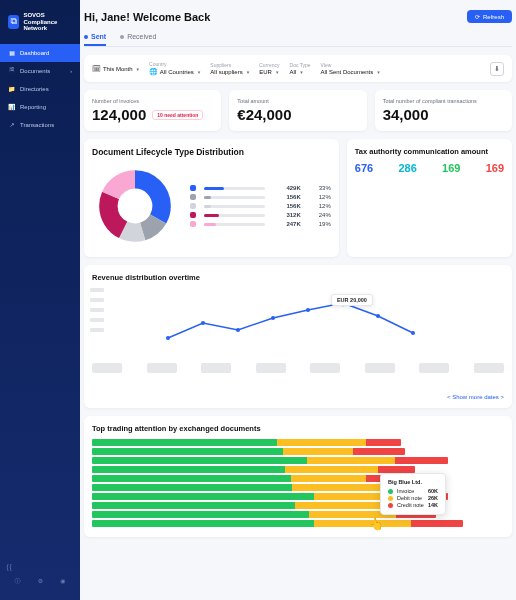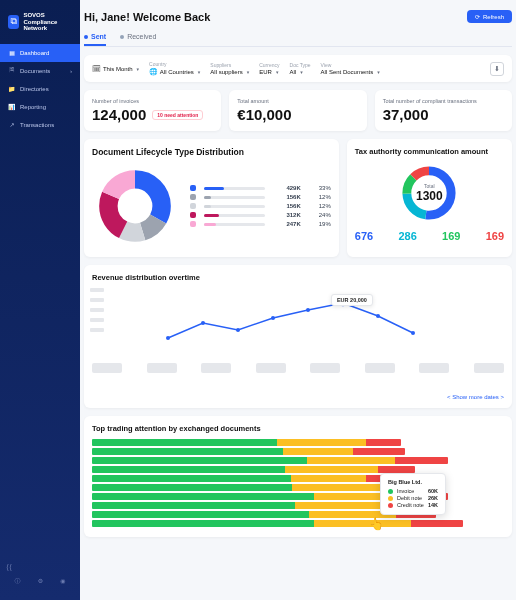--- a/index.html
+++ b/index.html
@@ -164,25 +164,25 @@
   <div class="stats-row">
     <div class="stat-card">
       <div class="stat-label">Number of invoices</div>
       <div class="stat-value">
           <span>124,000</span>
           <span class="badge-attn">10 need attention</span>
         </div>
     </div>
     <div class="stat-card">
       <div class="stat-label">Total amount</div>
-      <div class="stat-value">€10,000</div>
+      <div class="stat-value">€24,000</div>
     </div>
     <div class="stat-card">
       <div class="stat-label">Total number of compliant transactions</div>
-      <div class="stat-value">37,000</div>
+      <div class="stat-value">34,000</div>
     </div>
   </div>
 
   <div class="row2">
     <div class="card donut-card">
       <div class="card-title">Document Lifecycle Type Distribution</div>
       <div class="donut-body">
         <svg class="donut" viewBox="0 0 42 42" id="donut-life">
             <circle cx="21" cy="21" r="13" fill="none" stroke="#2860f6" stroke-width="9" stroke-dasharray="26.95486496780043 81.68140899333463" stroke-dashoffset="0" transform="rotate(-90 21 21)"></circle>
             <circle cx="21" cy="21" r="13" fill="none" stroke="#9ca3af" stroke-width="9" stroke-dasharray="9.801769079200154 81.68140899333463" stroke-dashoffset="-26.95486496780043" transform="rotate(-90 21 21)"></circle>
@@ -229,32 +229,20 @@
                 <div class="bar-fill" style="width:19%;background:#f9a8d4"></div>
               </div>
               <span class="legend-val">247K</span>
               <span class="legend-pct">19%</span>
             </div>
           </div>
       </div>
     </div>
     <div class="card tax-card">
       <div class="card-title small">Tax authority communication amount</div>
-      <div class="tax-donut">
-        <svg viewBox="0 0 42 42" style="width:100%;height:100%" id="donut-tax">
-            <circle cx="21" cy="21" r="15" fill="none" stroke="#2860f6" stroke-width="6" stroke-dasharray="49.00884539600077 94.24777960769379" stroke-dashoffset="0" transform="rotate(-90 21 21)"></circle>
-            <circle cx="21" cy="21" r="15" fill="none" stroke="#06b6d4" stroke-width="6" stroke-dasharray="20.734511513692635 94.24777960769379" stroke-dashoffset="-49.00884539600077" transform="rotate(-90 21 21)"></circle>
-            <circle cx="21" cy="21" r="15" fill="none" stroke="#22c55e" stroke-width="6" stroke-dasharray="12.252211349000193 94.24777960769379" stroke-dashoffset="-69.7433569096934" transform="rotate(-90 21 21)"></circle>
-            <circle cx="21" cy="21" r="15" fill="none" stroke="#ef4444" stroke-width="6" stroke-dasharray="12.252211349000193 94.24777960769379" stroke-dashoffset="-81.9955682586936" transform="rotate(-90 21 21)"></circle>
-          </svg>
-        <div class="tax-center">
-          <span>Total</span>
-          <span class="tax-center-val">1300</span>
-        </div>
-      </div>
       <div class="tax-nums" id="tax-nums">
           <span style="color: rgb(40, 96, 246);">676</span>
           <span style="color: rgb(6, 182, 212);">286</span>
           <span style="color: rgb(34, 197, 94);">169</span>
           <span style="color: rgb(239, 68, 68);">169</span>
         </div>
     </div>
   </div>
 
   <div class="card revenue-card">

